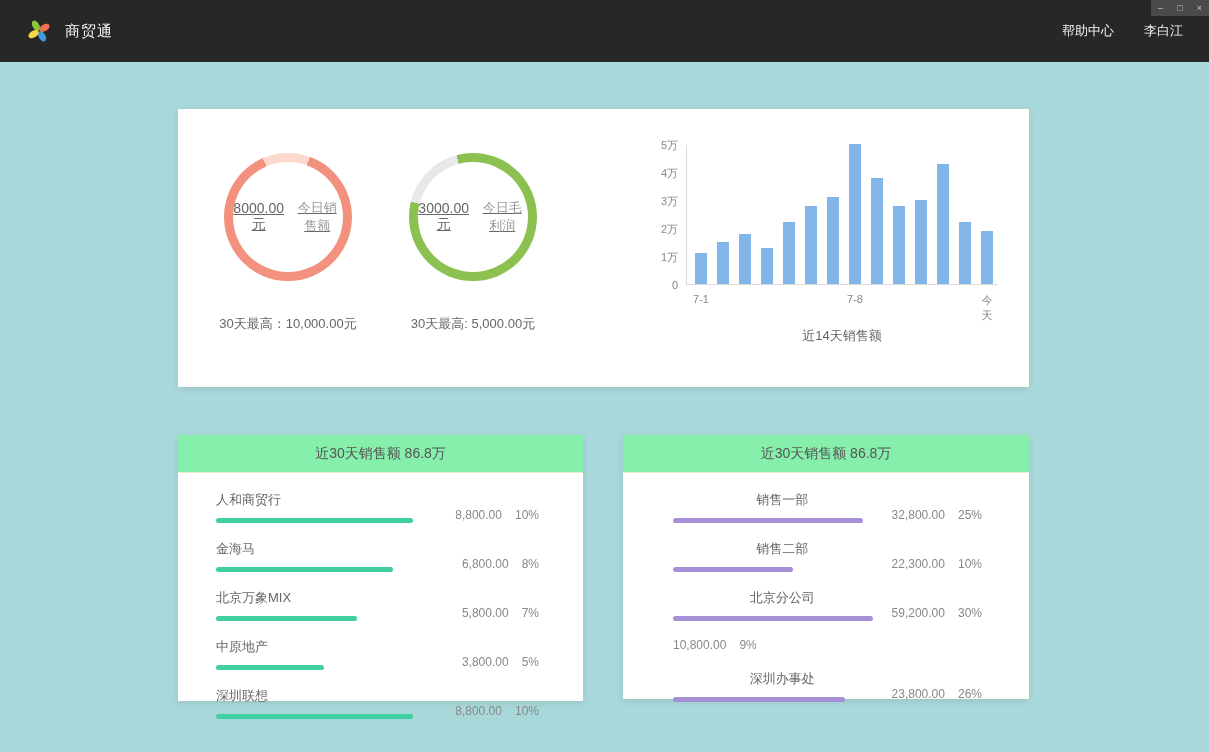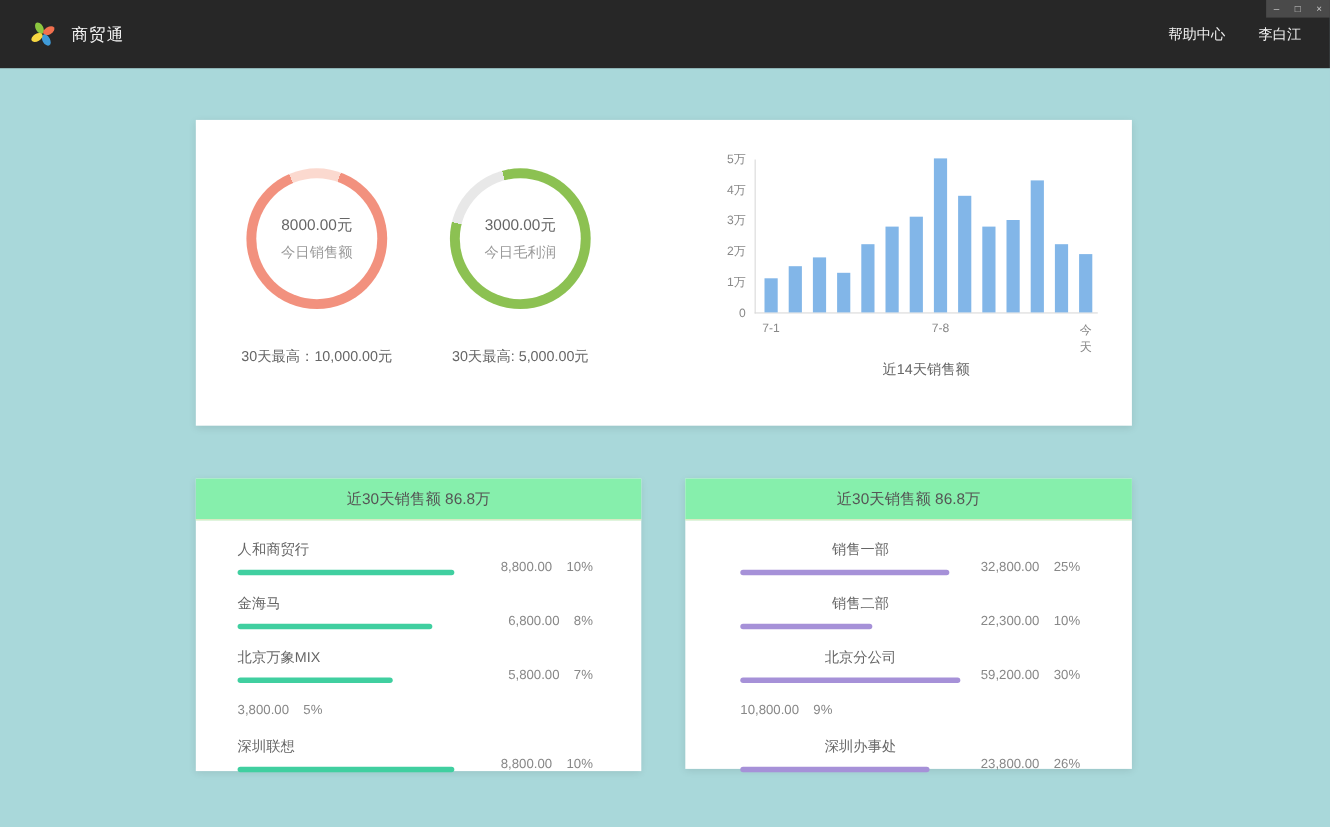--- a/index.html
+++ b/index.html
@@ -36,21 +36,21 @@
   }
   .top-card { left:178px; top:109px; width:851px; height:278px; }
 
   
   .ring-block { position:absolute; width:200px; text-align:center; }
   #ring-block-0 { left:10px;  top:44px; }
   #ring-block-1 { left:195px; top:44px; }
   .ring { width:128px; height:128px; border-radius:50%; margin:0 auto; position:relative; }
   .ring-inner {
     position:absolute; inset:9px; border-radius:50%; background:#fff;
-    display:flex; flex-direction:column; align-items:center; justify-content:center; gap:7px;
+    display:flex; align-items:center; justify-content:center; gap:7px;text-decoration:underline;
   }
   .ring-value { font-size:14px; color:#666; }
   .ring-label { font-size:13px; color:#999; }
   .ring-foot { margin-top:34px; font-size:13px; color:#666; }
 
   
   .chart-area {
     position:absolute; left:508px; top:36px; width:312px; height:140px;
     border-left:1px solid #d9d9d9; border-bottom:1px solid #d9d9d9;
   }
@@ -184,20 +184,24 @@
         <div class="rank-value"><span>6,800.00</span><span class="rank-pct">8%</span></div>
       </div>
       <div class="rank-row">
         <div class="rank-left">
           <div class="rank-name">北京万象MIX</div>
           <div class="rank-bar" style="width: 141px; background: rgb(64, 207, 160);"></div>
         </div>
         <div class="rank-value"><span>5,800.00</span><span class="rank-pct">7%</span></div>
       </div>
       <div class="rank-row">
+        <div class="rank-left">
+          <div class="rank-name">中原地产</div>
+          <div class="rank-bar" style="width: 108px; background: rgb(64, 207, 160);"></div>
+        </div>
         <div class="rank-value"><span>3,800.00</span><span class="rank-pct">5%</span></div>
       </div>
       <div class="rank-row">
         <div class="rank-left">
           <div class="rank-name">深圳联想</div>
           <div class="rank-bar" style="width: 197px; background: rgb(64, 207, 160);"></div>
         </div>
         <div class="rank-value"><span>8,800.00</span><span class="rank-pct">10%</span></div>
       </div>
     </div>

